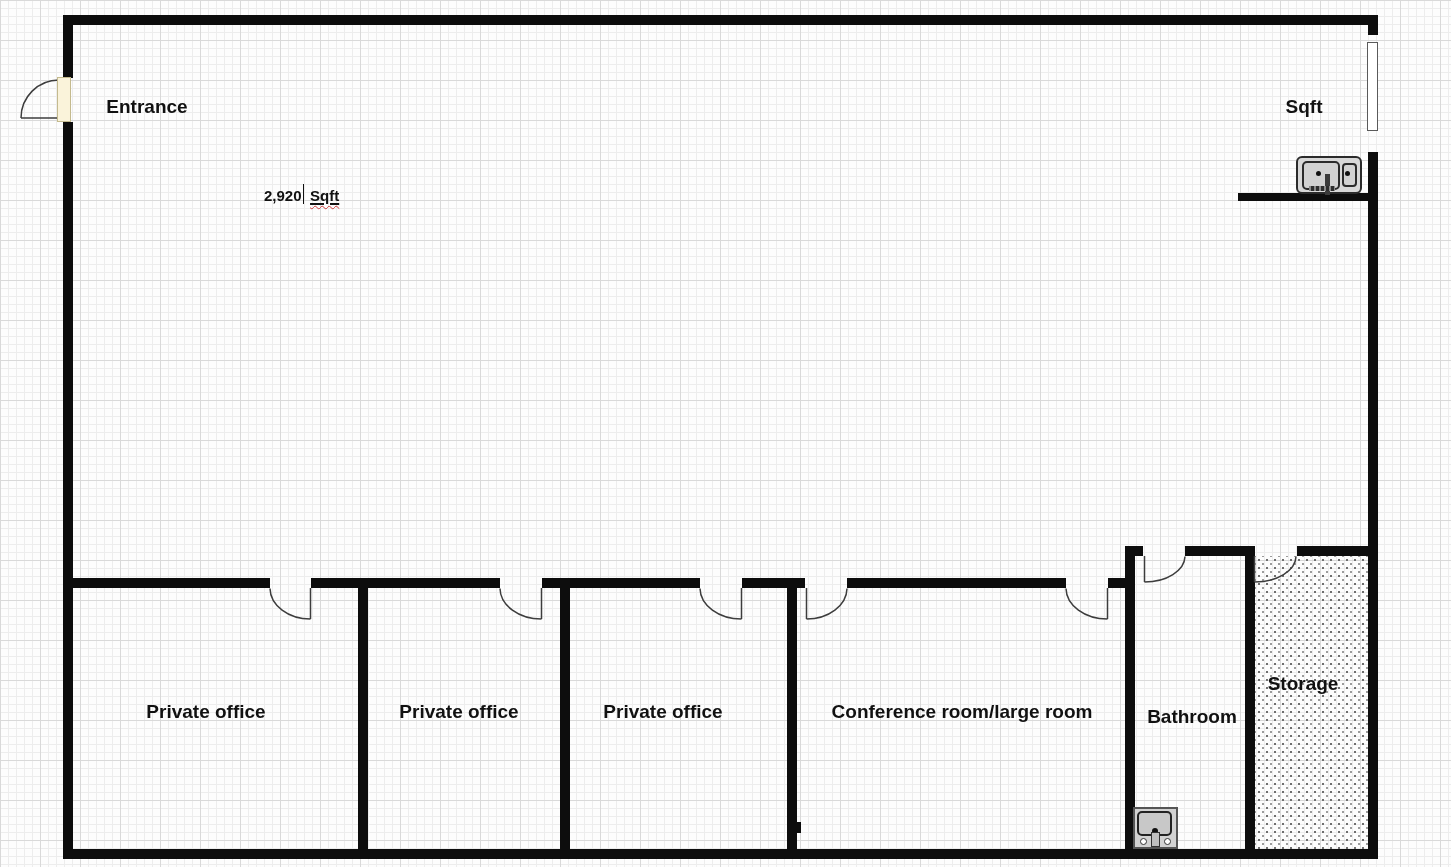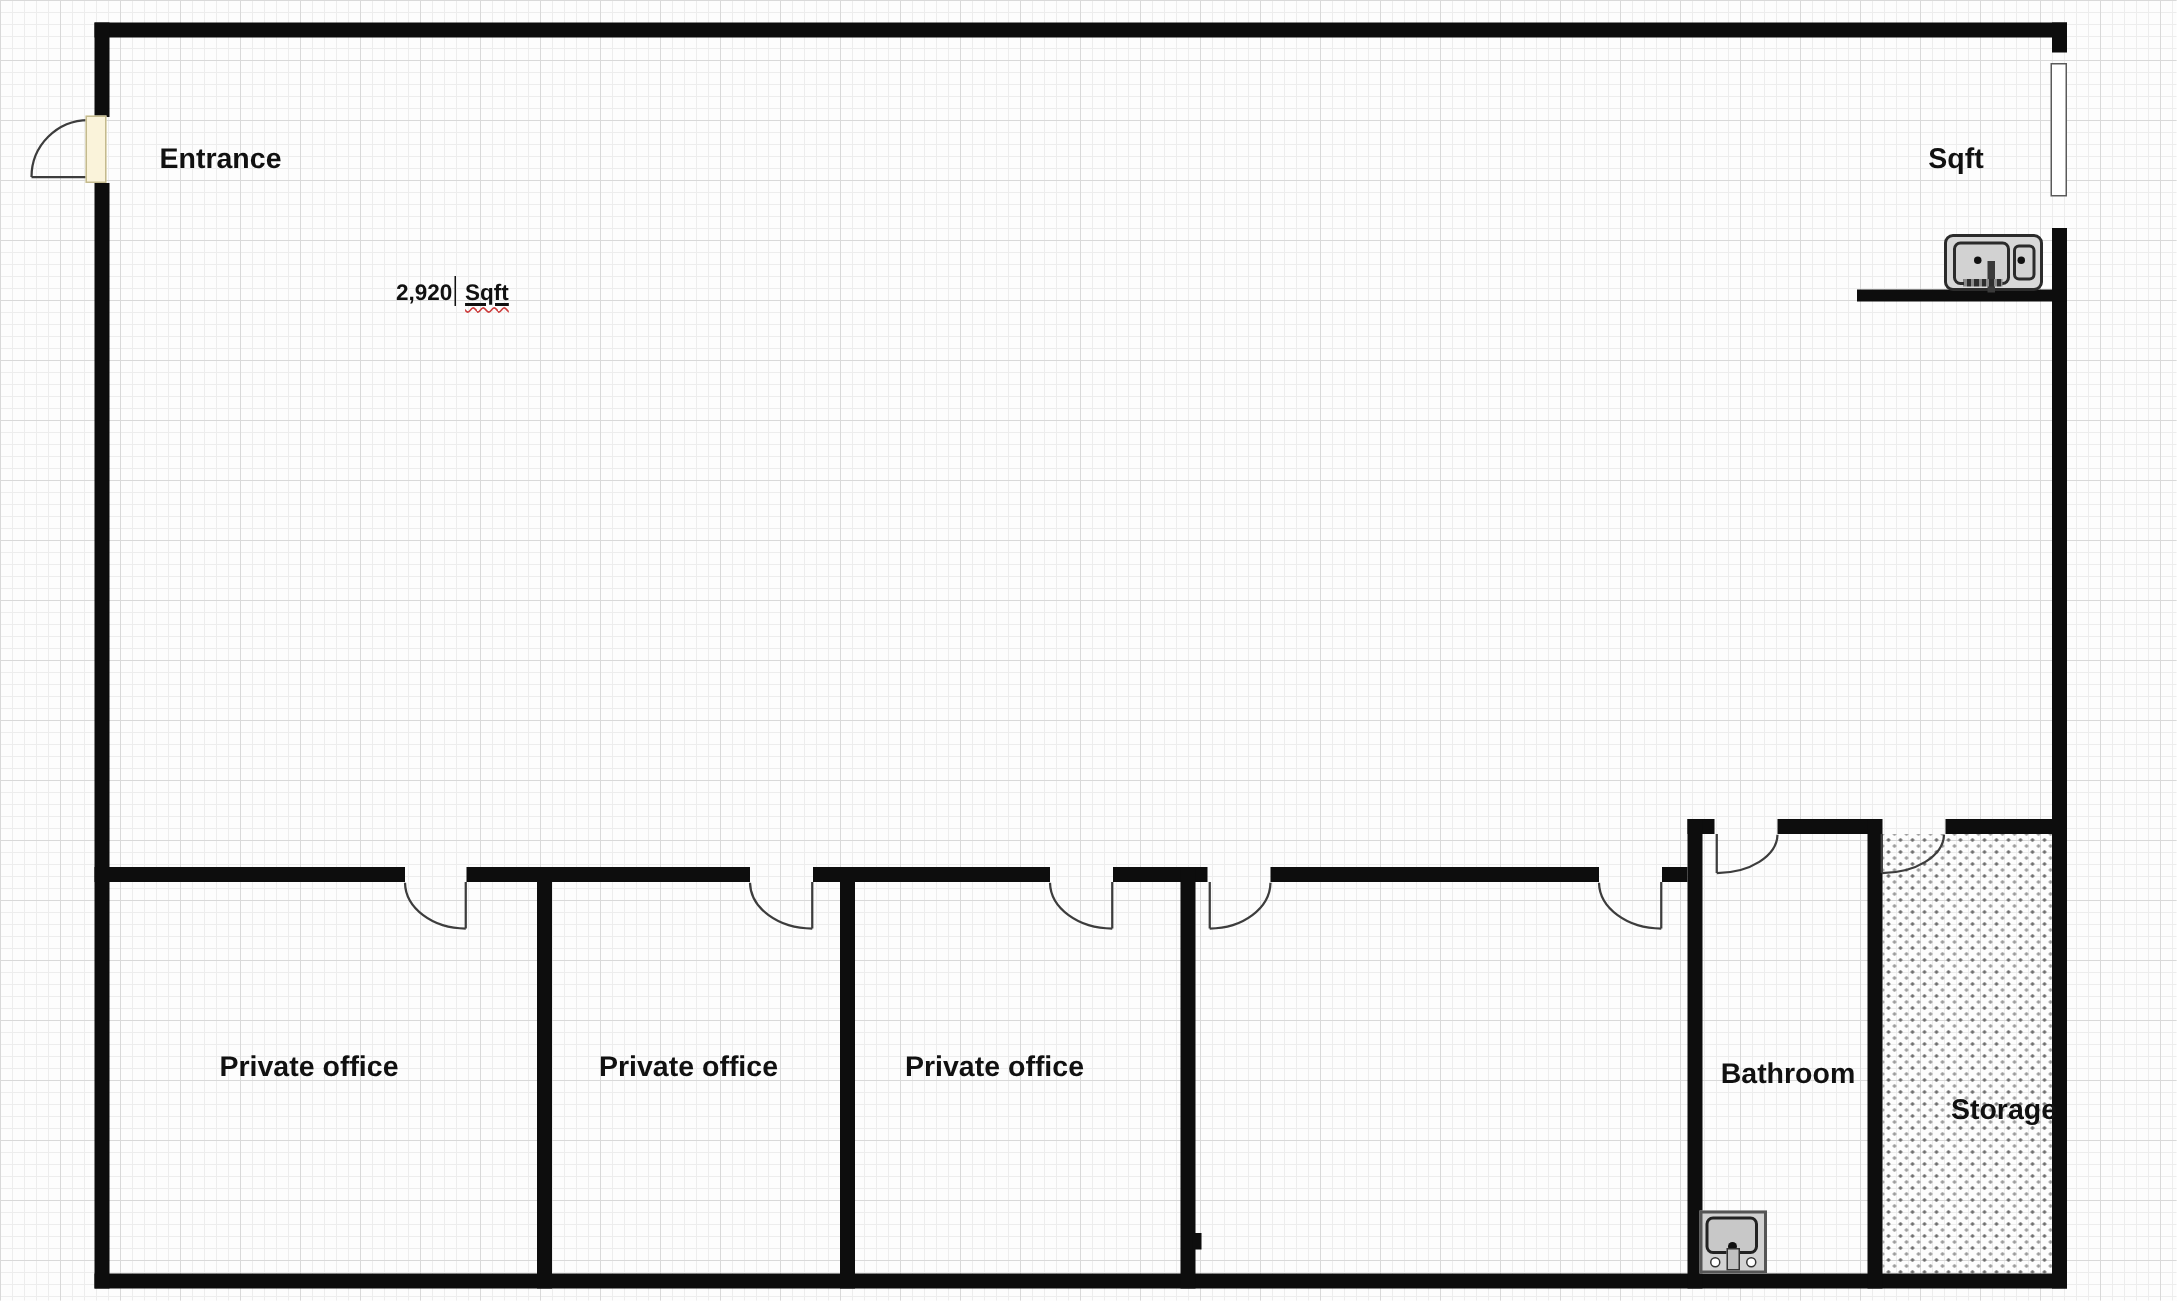--- a/index.html
+++ b/index.html
@@ -155,16 +155,17 @@
   <div class="room-label" style="left:147px;top:107px;">Entrance</div>
   <div class="room-label" style="left:1304px;top:107px;">Sqft</div>
 
   <div class="area-label">
     <span>2,920</span><span class="caret"></span><span class="u-black"><span class="u-wavy">Sqft</span></span>
   </div>
 
   <div class="room-label" style="left:206px;top:712px;">Private office</div>
   <div class="room-label" style="left:459px;top:712px;">Private office</div>
   <div class="room-label" style="left:663px;top:712px;">Private office</div>
+  <div class="room-label" style="left:962px;top:712px;">Conference room/large room</div>
   <div class="room-label" style="left:1192px;top:717px;">Bathroom</div>
-  <div class="room-label" style="left:1303px;top:741px;margin-left:33px;">Storage</div>
+  <div class="room-label" style="left:1303px;top:684px;">Storage</div>
 
 </div>
 
 </body></html>

